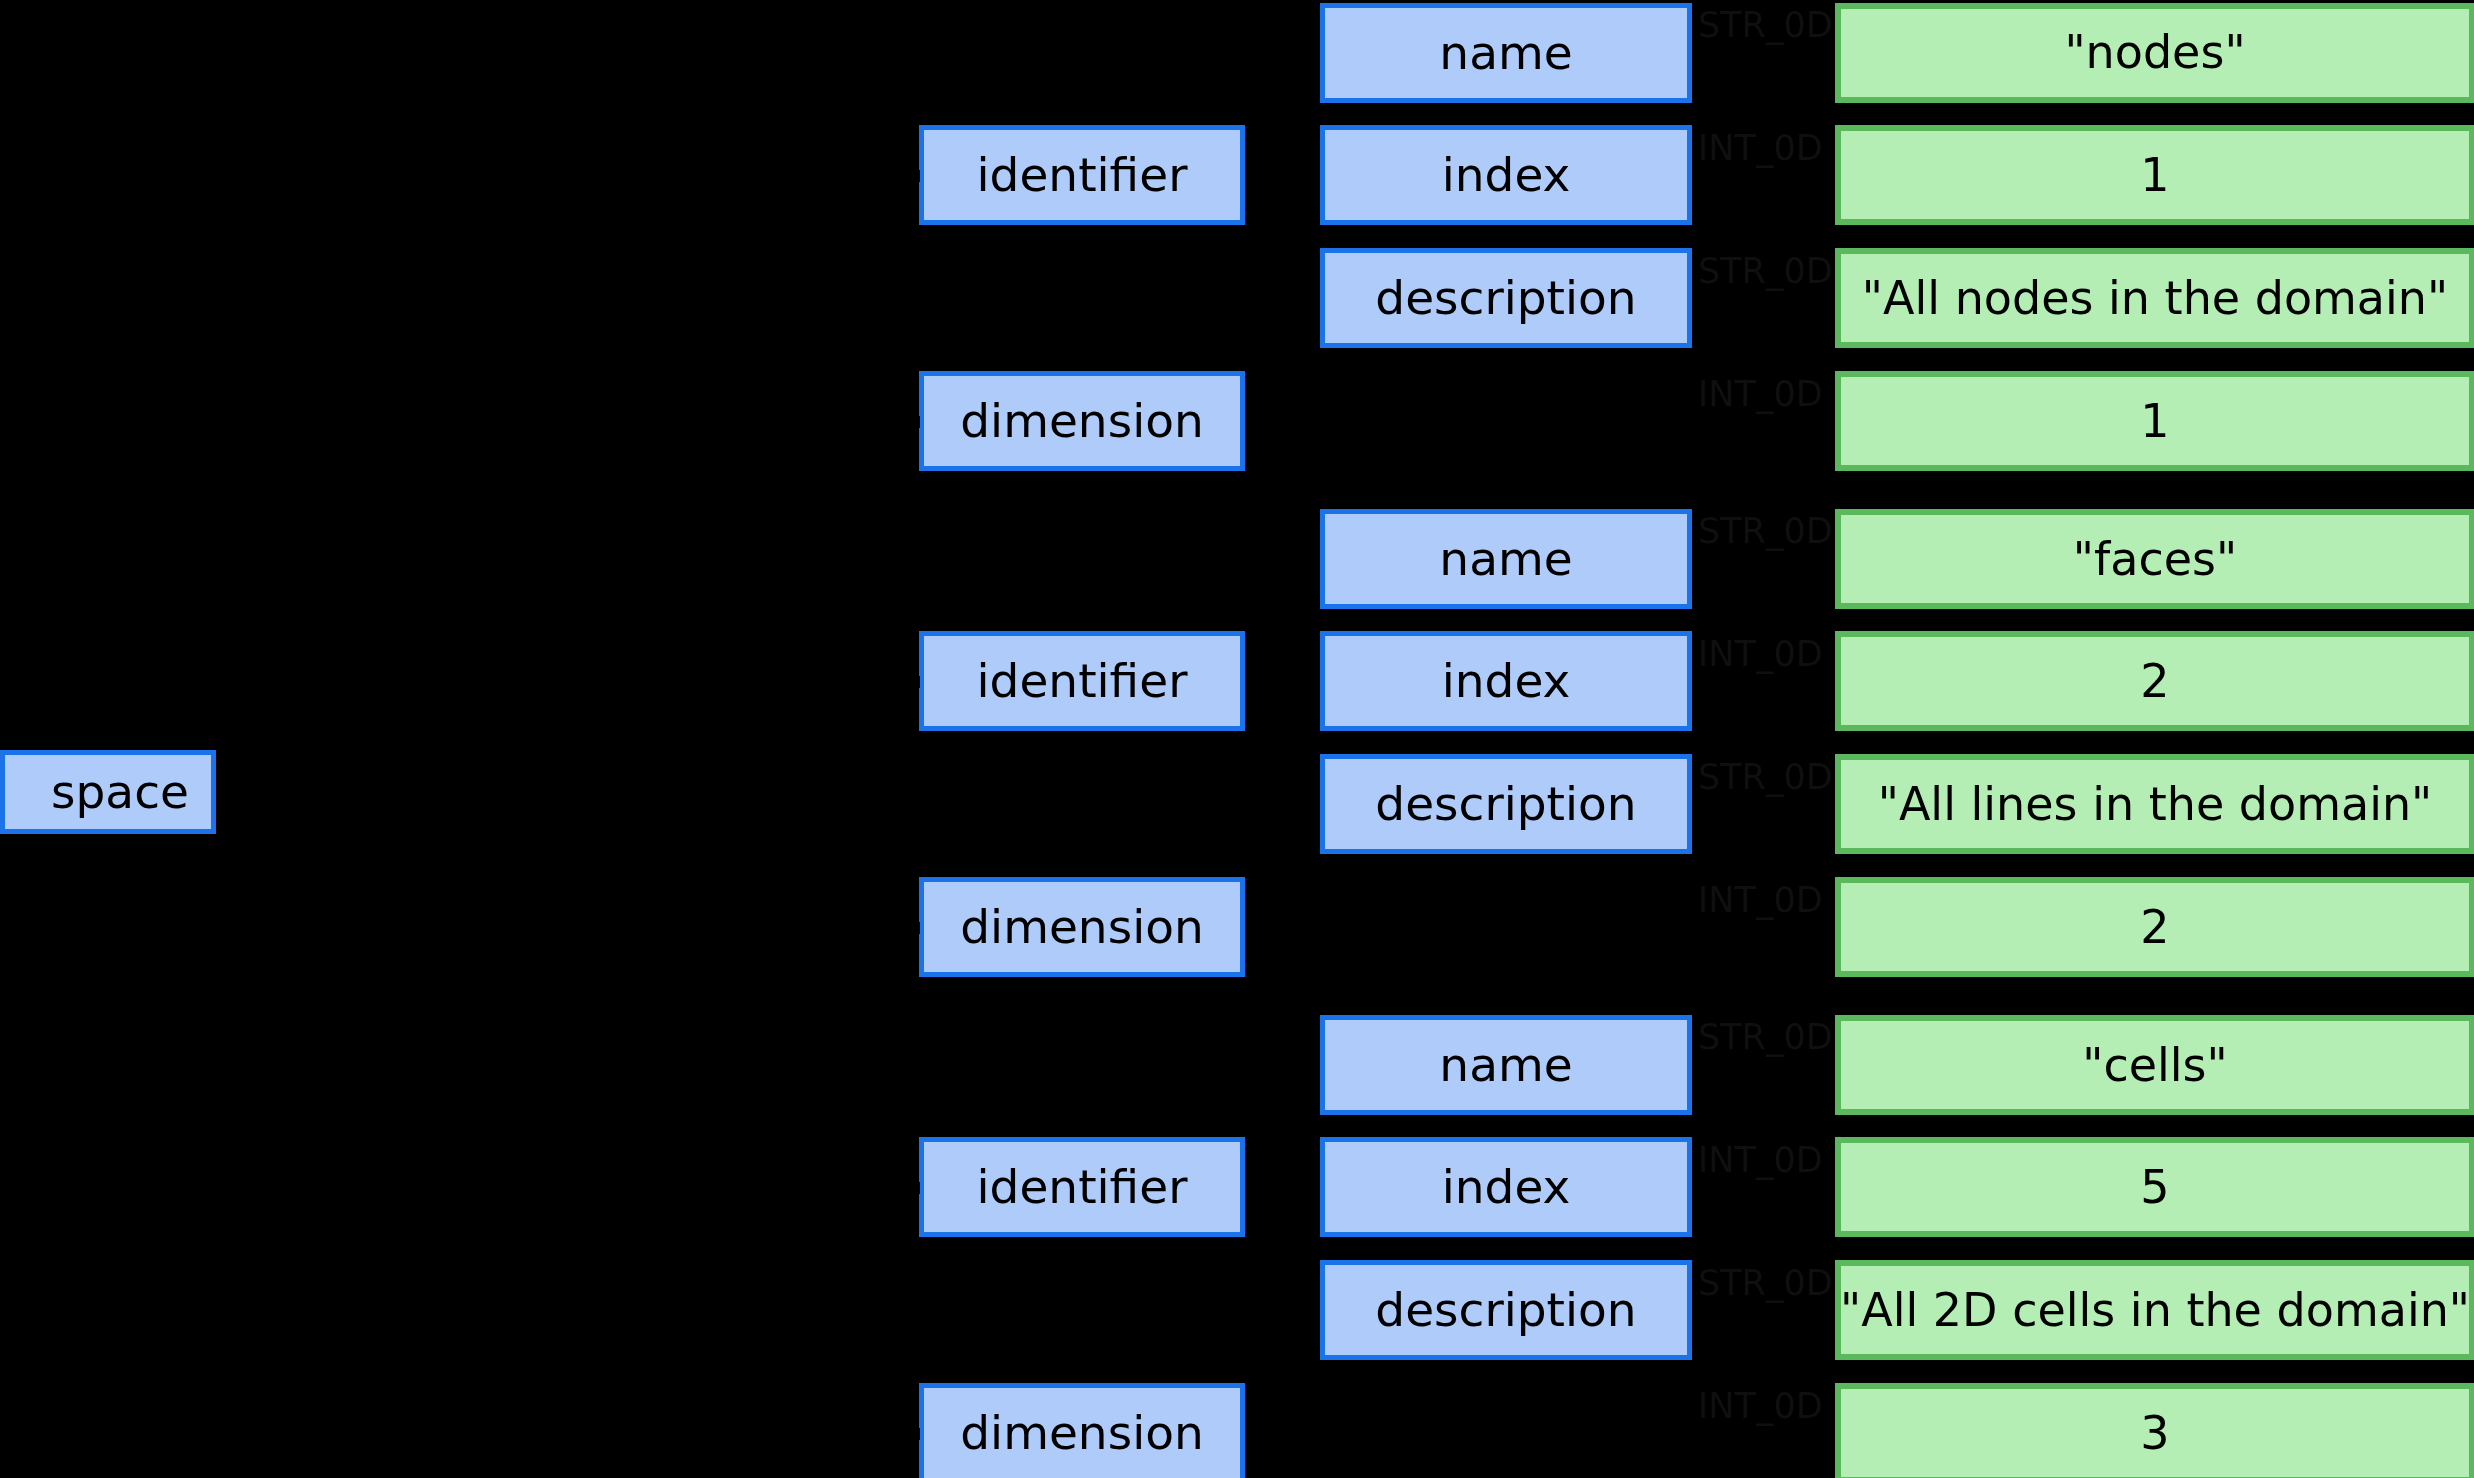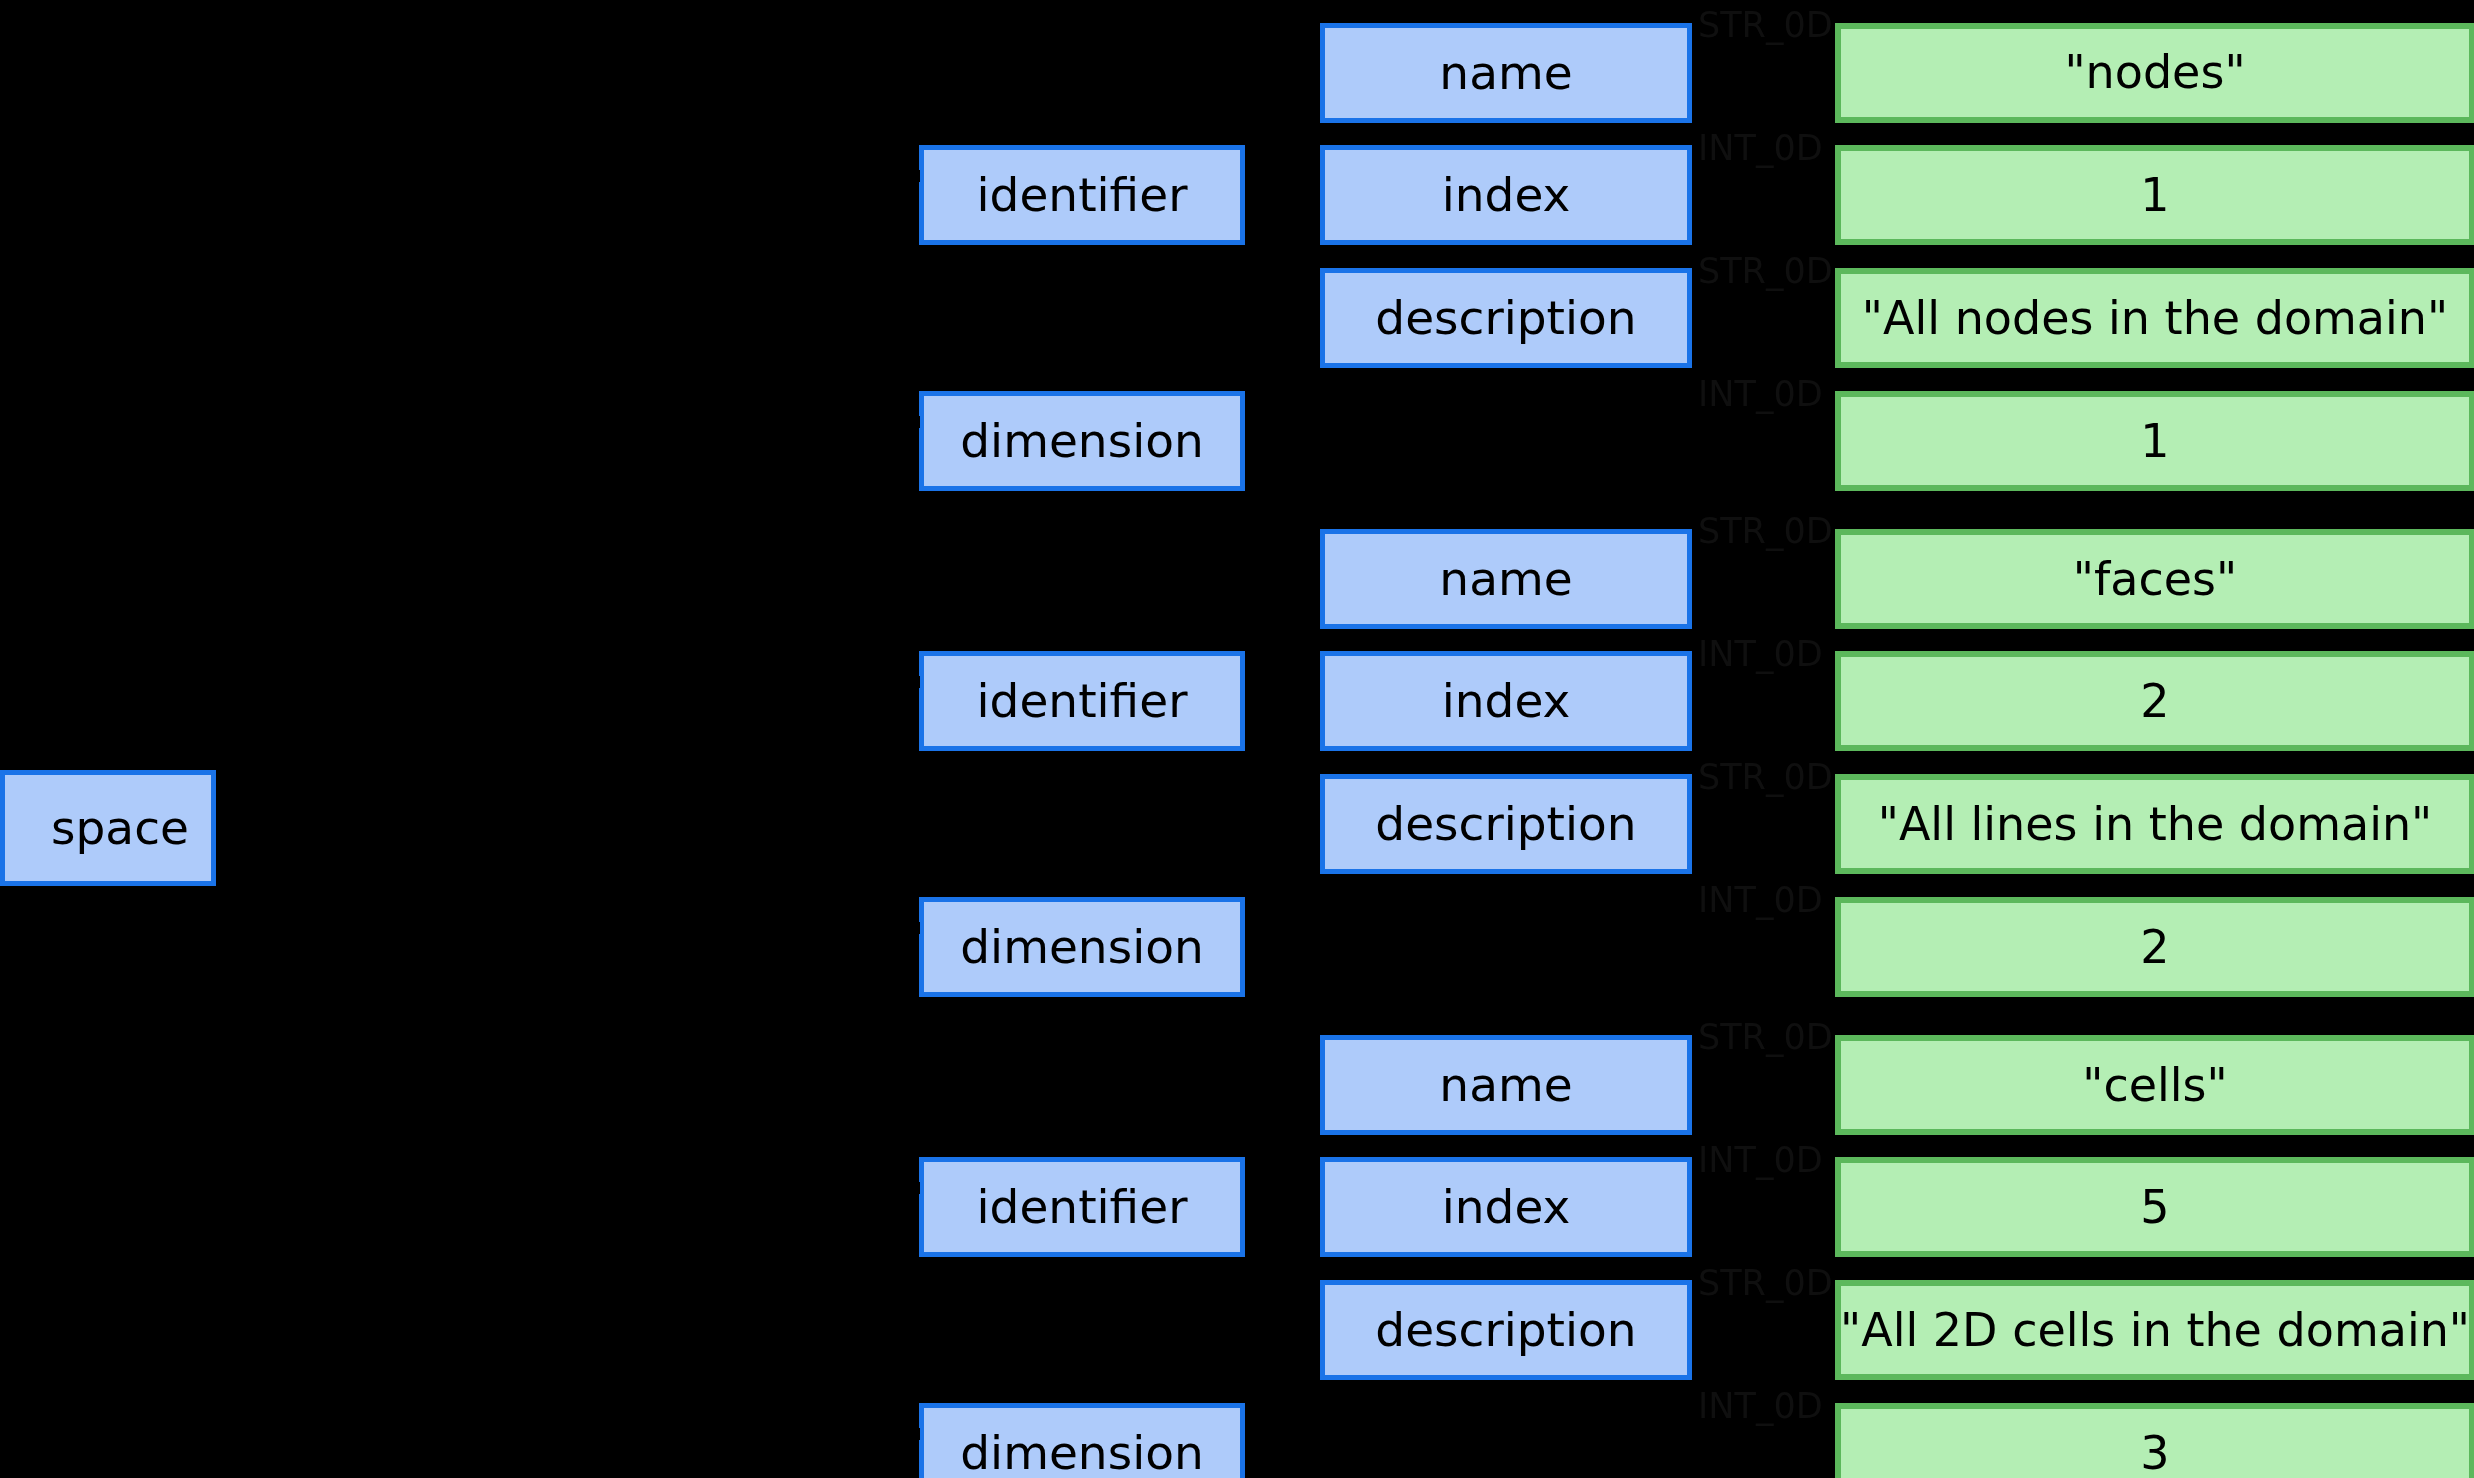--- a/index.html
+++ b/index.html
@@ -16,21 +16,20 @@
   .node{
     position:absolute;
     box-sizing:border-box;
     display:flex;
     align-items:center;
     justify-content:center;
     text-align:center;
     color:#000000;
     line-height:1.05;
     white-space:nowrap;
-    margin-top:20px;
   }
   .node.blue{
     background:#aecbfa;
     border:5.3px solid #1a73e8;
     font-size:47px;
   }
   .node.green{
     background:#b4eeb4;
     border:6.1px solid #5cb85c;
     font-size:46px;
@@ -50,21 +49,21 @@
     letter-spacing:0px;
     white-space:nowrap;
     opacity:0.92;
   }
 </style>
 </head>
 <body>
 
 <div id="canvas">
 
-  <div class="node blue" style="left:0px; top:750px; width:216px; height:116px;padding-left:24px;">
+  <div class="node blue" style="left:0px; top:750px; width:216px; height:84px;padding-left:24px;">
     <span>space</span>
   </div>
   <div class="stub" style="left:216px; top:795px; width:17.5px;"></div>
 
   <div class="stub" style="left:685px; top:795px; width:19.3px;"></div>
 
   <div class="node blue" style="left:919px; top:125px; width:326px; height:100px;">
     <span>identifier</span>
   </div>
   <div class="stub" style="left:902px; top:170px; width:17.5px;"></div>

